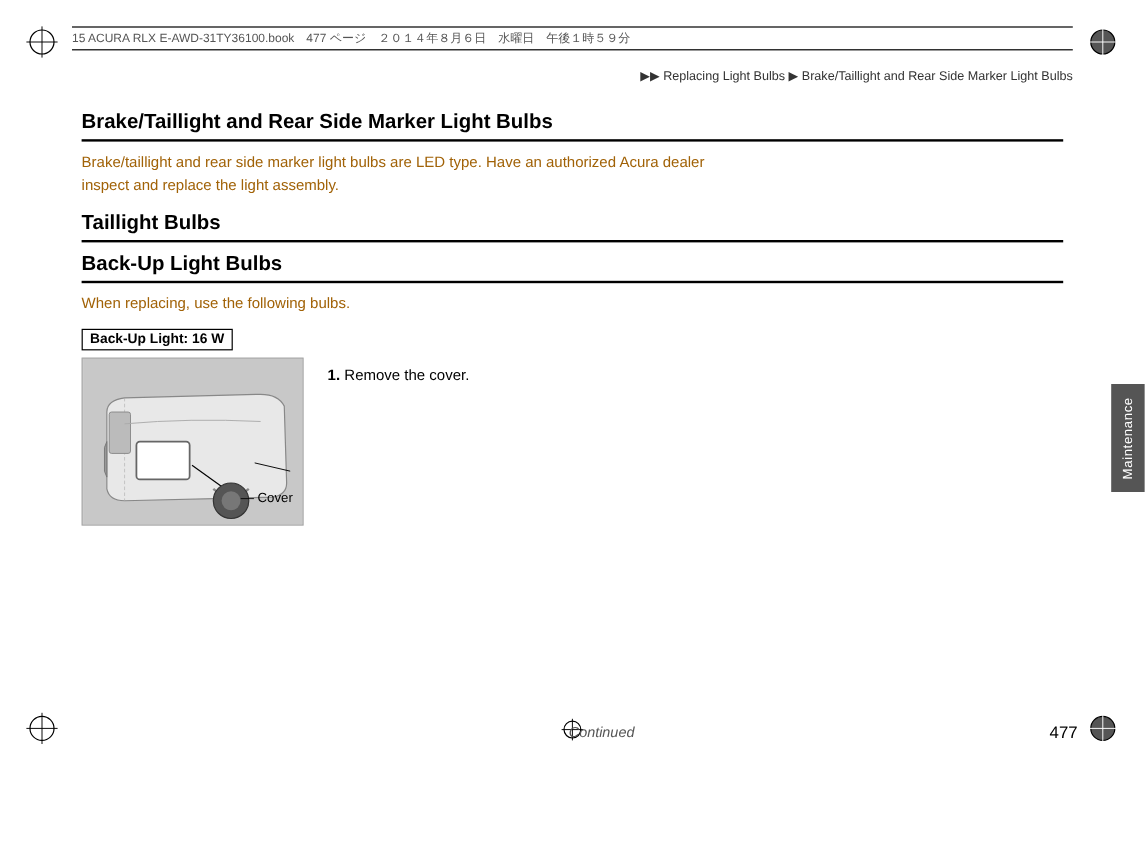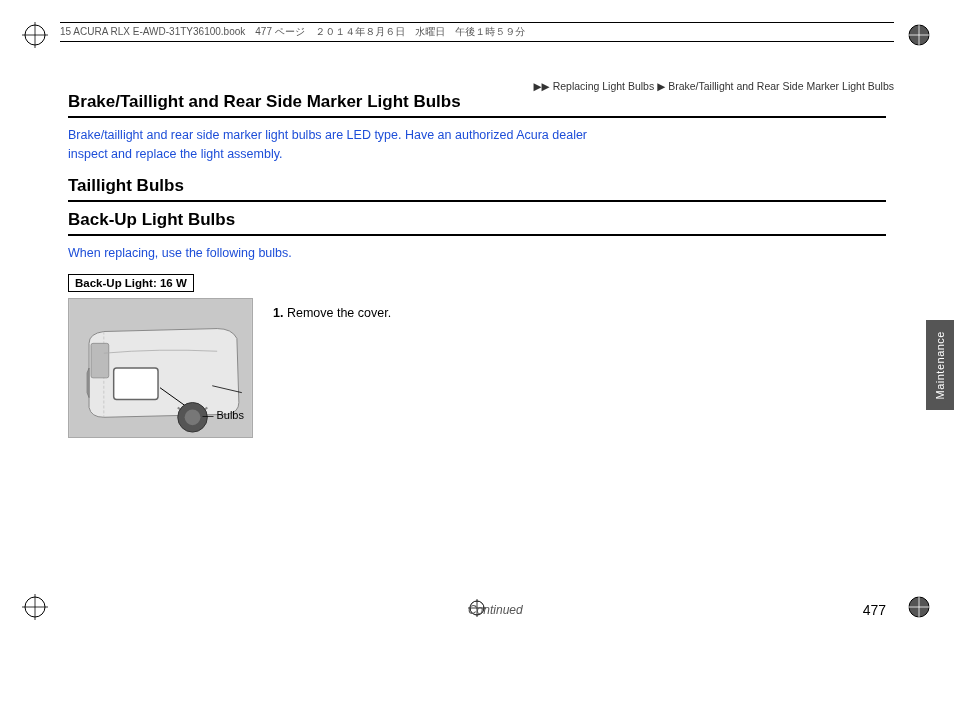--- a/index.html
+++ b/index.html
@@ -49,21 +49,21 @@
       color: #555;
       text-align: left;
       border-top: 1px solid #000;
       border-bottom: 1px solid #000;
       padding: 2px 0;
     }
 
     
     .breadcrumb {
       position: absolute;
-      top: 80px;
+      top: 57px;
       right: 60px;
       font-size: 10.5px;
       color: #333;
       text-align: right;
     }
 
     
     .main-content {
       position: absolute;
       top: 92px;
@@ -84,21 +84,21 @@
     }
 
     .section-heading:first-child {
       margin-top: 0;
     }
 
     
     .body-text {
       font-size: 12.5px;
       line-height: 1.5;
-      color: #1d4ed8;
+      color: #a16207;
       margin-bottom: 12px;
       max-width: 520px;
     }
 
     
     .spec-badge {
       display: inline-block;
       border: 1px solid #000;
       padding: 2px 6px;
       font-size: 11.5px;
@@ -177,21 +177,21 @@
       text-orientation: mixed;
       transform: rotate(180deg);
       letter-spacing: 0.5px;
     }
 
     
     .footer {
       position: absolute;
       bottom: 24px;
       left: 68px;
-      right: 68px;
+      right: 56px;
       display: flex;
       justify-content: center;
       align-items: center;
       font-size: 12px;
       color: #555;
       border-top: none;
     }
 
     .footer-continued {
       flex: 1;
@@ -315,21 +315,21 @@
               <path d="M 100,95 Q 115,108 130,95" fill="none" stroke="#888" stroke-width="2"></path>
 
               <circle cx="115" cy="105" r="15" fill="#555" stroke="#333" stroke-width="1"></circle>
               <circle cx="115" cy="105" r="8" fill="#777"></circle>
 
               <path d="M 25,40 Q 80,35 140,38" fill="none" stroke="#aaa" stroke-width="0.8"></path>
             </g>
 
             <line x1="175" y1="95" x2="145" y2="88" stroke="#000" stroke-width="0.8"></line>
           </svg>
-          <span class="cover-label">Bulbs</span>
+          <span class="cover-label">Cover</span>
         </div>
 
         <div class="step-text">
           <span class="step-number">1.</span>
           <span>Remove the cover.</span>
         </div>
       </div>
     </div>
 
   </div>

